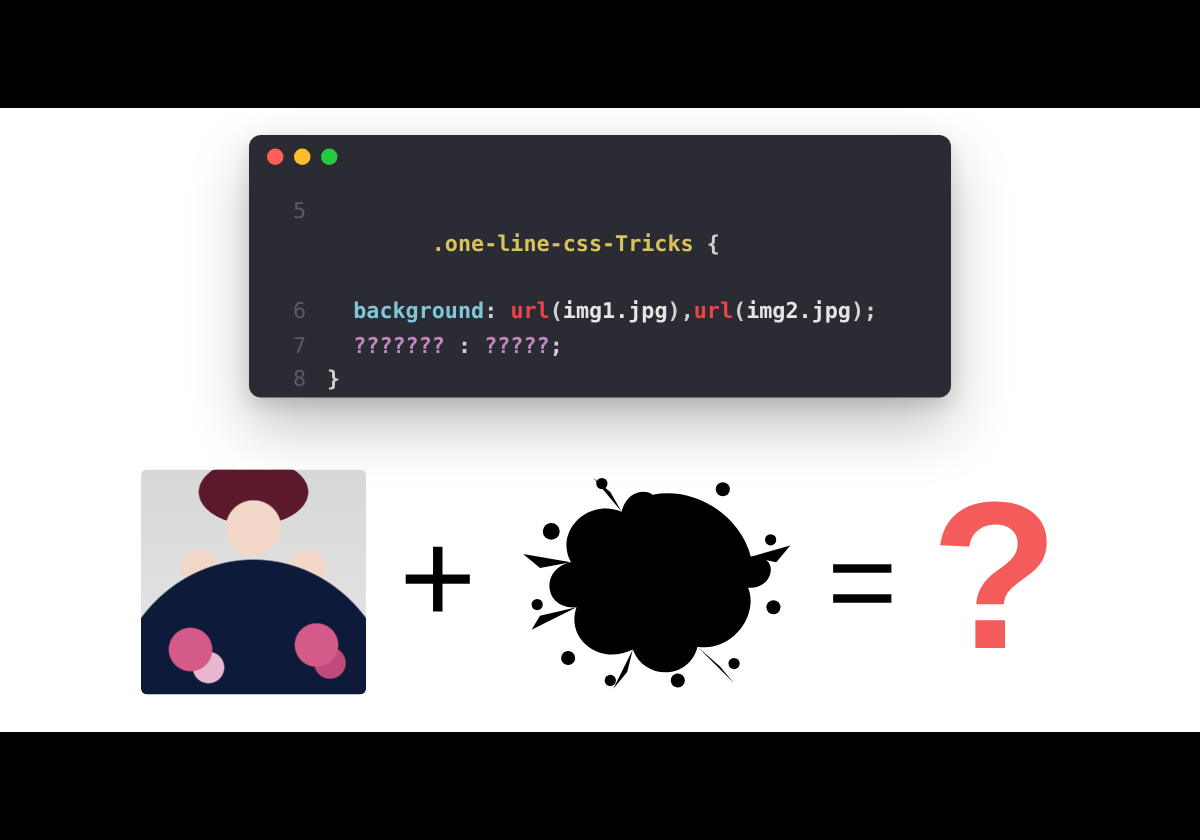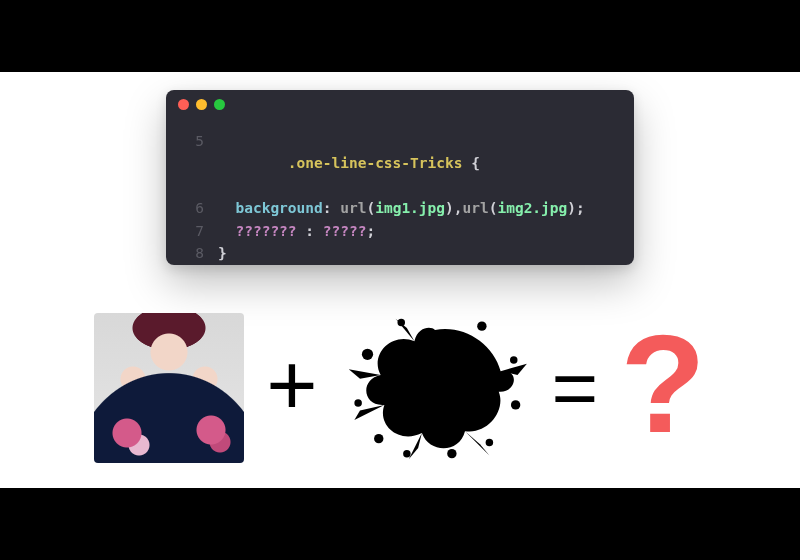--- a/index.html
+++ b/index.html
@@ -55,22 +55,22 @@
     color: #5a5a63;
     text-align: right;
     margin-right: 14px;
     user-select: none;
   }
   .ln { white-space: pre; font-weight: bold; }
 
   .c-sel  { color: #d6c35c; }
   .c-punc { color: #d0d0d6; }
   .c-prop { color: #7ec7d6; }
-  .c-func { color: #a3a3a3; margin-top: 32px; }
-  .c-arg  { color: #86efac; text-align: right; }
+  .c-func { color: #ef4444; margin-top: 32px; }
+  .c-arg  { color: #e5e5e5; text-align: right; }
   .c-myst { color: #c586c0; }
   .c-brace{ color: #d0d0d6; }
 
   .equation {
     position: absolute;
     left: 0; right: 0;
     top: 300px;
     height: 175px;
     display: flex;
     align-items: center;

